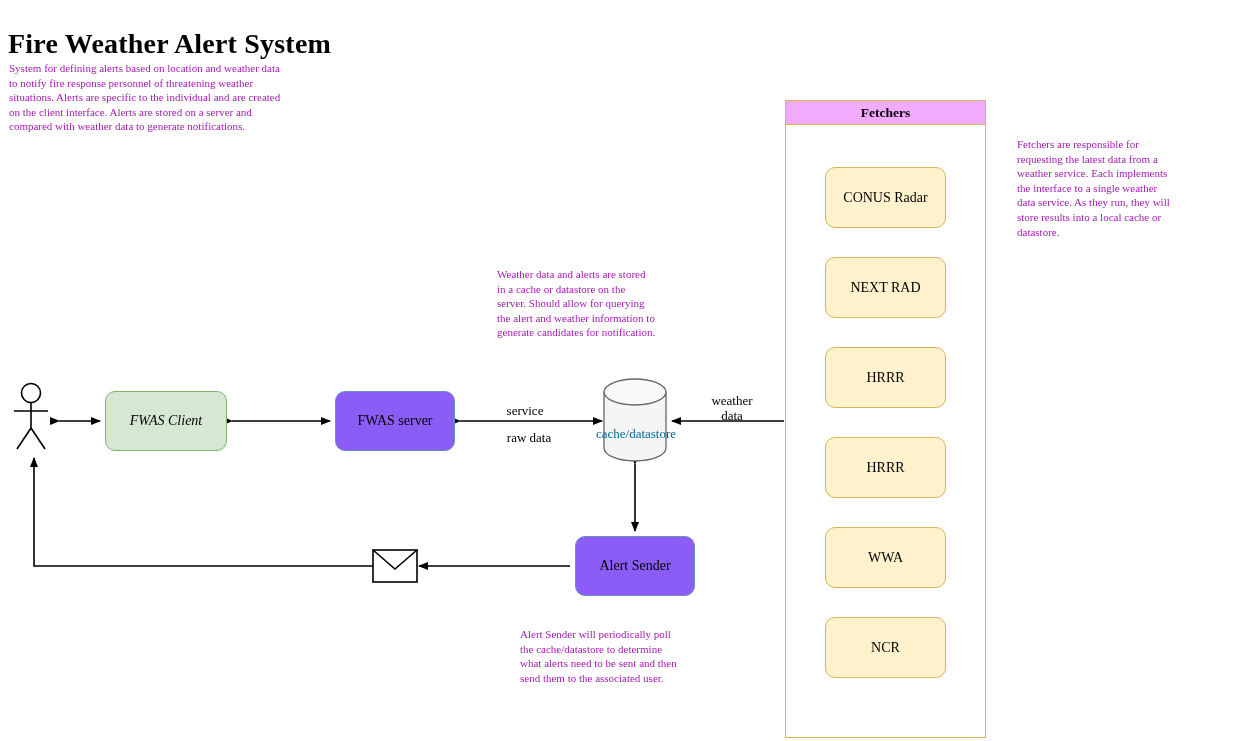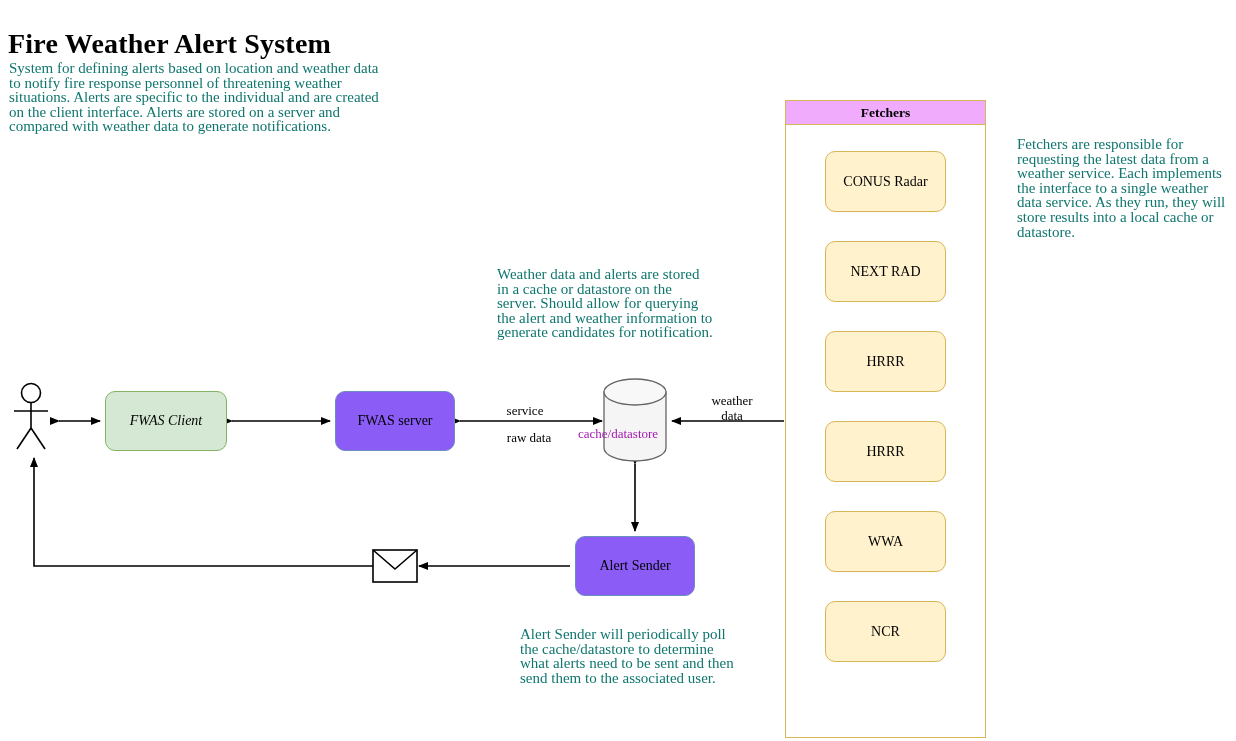--- a/index.html
+++ b/index.html
@@ -25,24 +25,24 @@
 
   
   #page-title {
     left: 8px; top: 28px;
     font-size: 28px;
     font-weight: bold;
     letter-spacing: 0.2px;
     white-space: nowrap;
   }
   .note {
-    font-size: 15px;
+    font-size: 11px;
     line-height: 14.6px;
     white-space: pre-line;
-    color: #0f766e;
+    color: #a21caf;
   }
   #intro-note { left: 9px; top: 61px; width: 400px; }
   #datastore-note { left: 497px; top: 267px; width: 230px; }
   #alert-note { left: 520px; top: 627px; width: 240px; }
   #fetchers-note { left: 1017px; top: 137px; width: 222px; }
 
   
   #wires { position: absolute; left: 0; top: 0; width: 1236px; height: 741px; }
 
   
@@ -78,21 +78,21 @@
     background: #f0abfc;
     border-bottom: 1.4px solid #d6b656;
     display: flex;
     align-items: center;
     justify-content: center;
     font-size: 13.5px;
     font-weight: bold;
   }
   #fetchers-list {
     position: relative;
-    padding-top: 26px;
+    padding-top: 42px;
     display: flex;
     flex-direction: column;
     align-items: center;
     gap: 29px;
   }
   .fetcher-item {
     width: 121px;
     height: 61px;
     box-sizing: border-box;
     border-radius: 10px;
@@ -111,21 +111,21 @@
     line-height: 15px;
     white-space: pre-line;
     text-align: center;
     color: #000;
   }
   #label-alerts   { left: 494px; top: 403px; width: 62px; }
   #label-rawdata  { left: 494px; top: 430px; width: 70px; }
   #label-weather  { left: 698px; top: 393px; width: 68px; }
   #label-cache {
     left: 578px; top: 426px; width: 116px;
-    font-size: 13px; text-align: left; color: #a21caf;
+    font-size: 13px; text-align: center; color: #0369a1;
   }
 </style>
 </head>
 <body>
 
 <div id="canvas">
 
   <div class="abs" id="page-title">Fire Weather Alert System</div>
   <div class="abs note" id="intro-note">System for defining alerts based on location and weather data
 to notify fire response personnel of threatening weather

